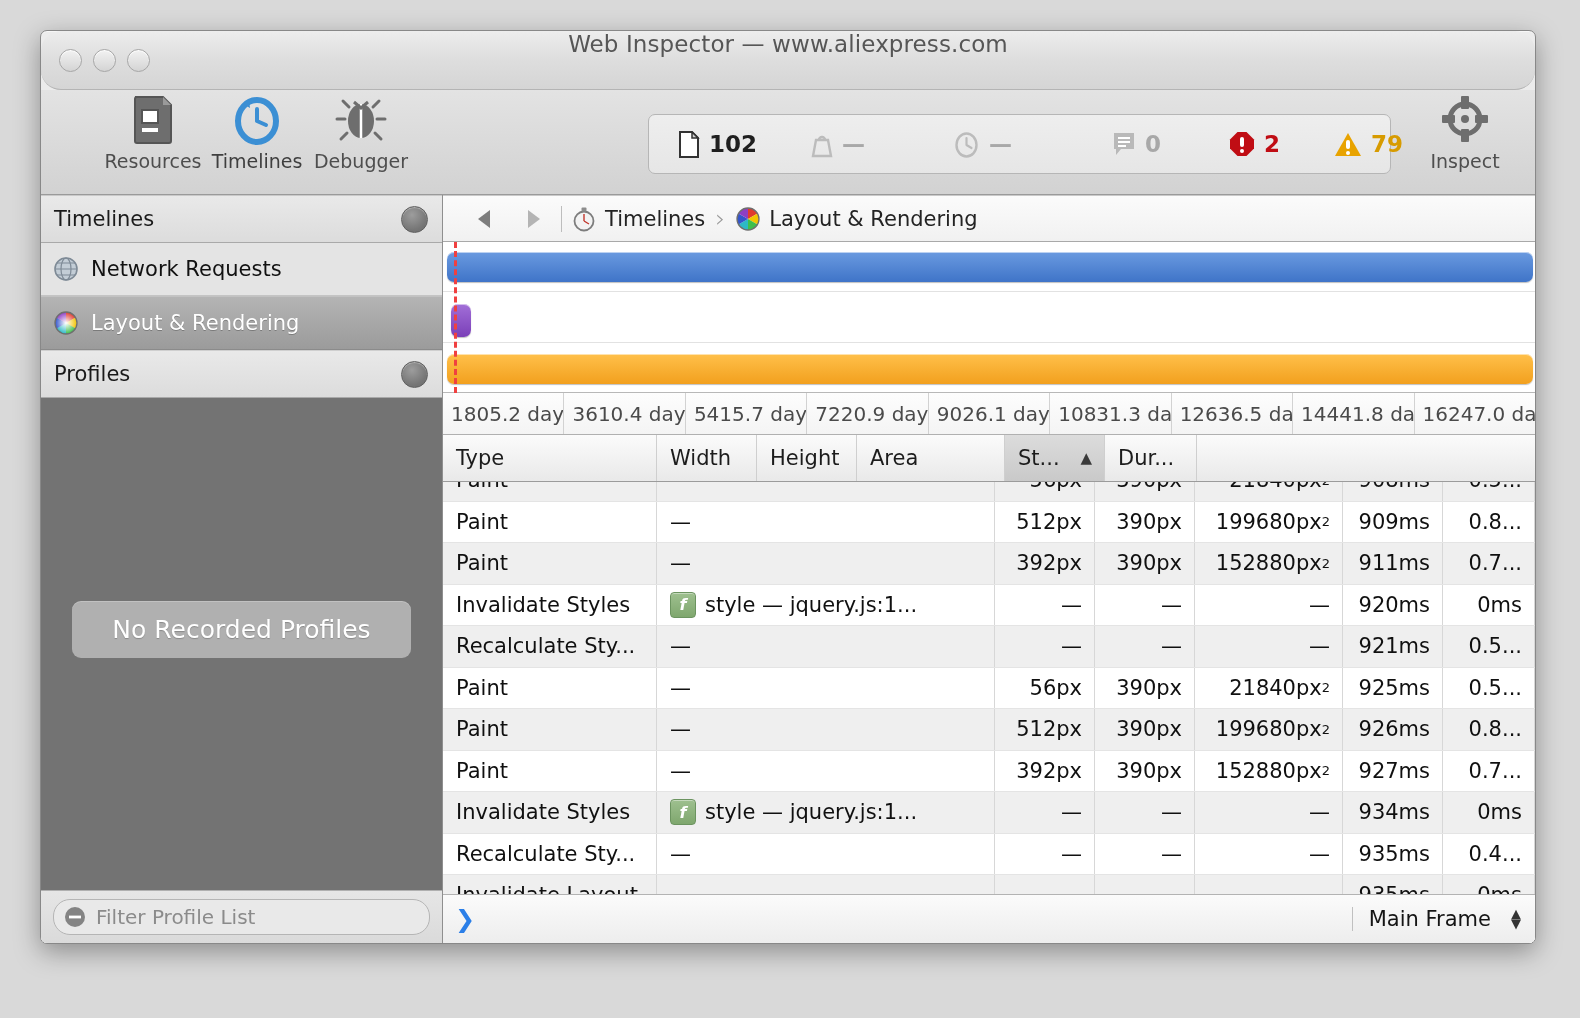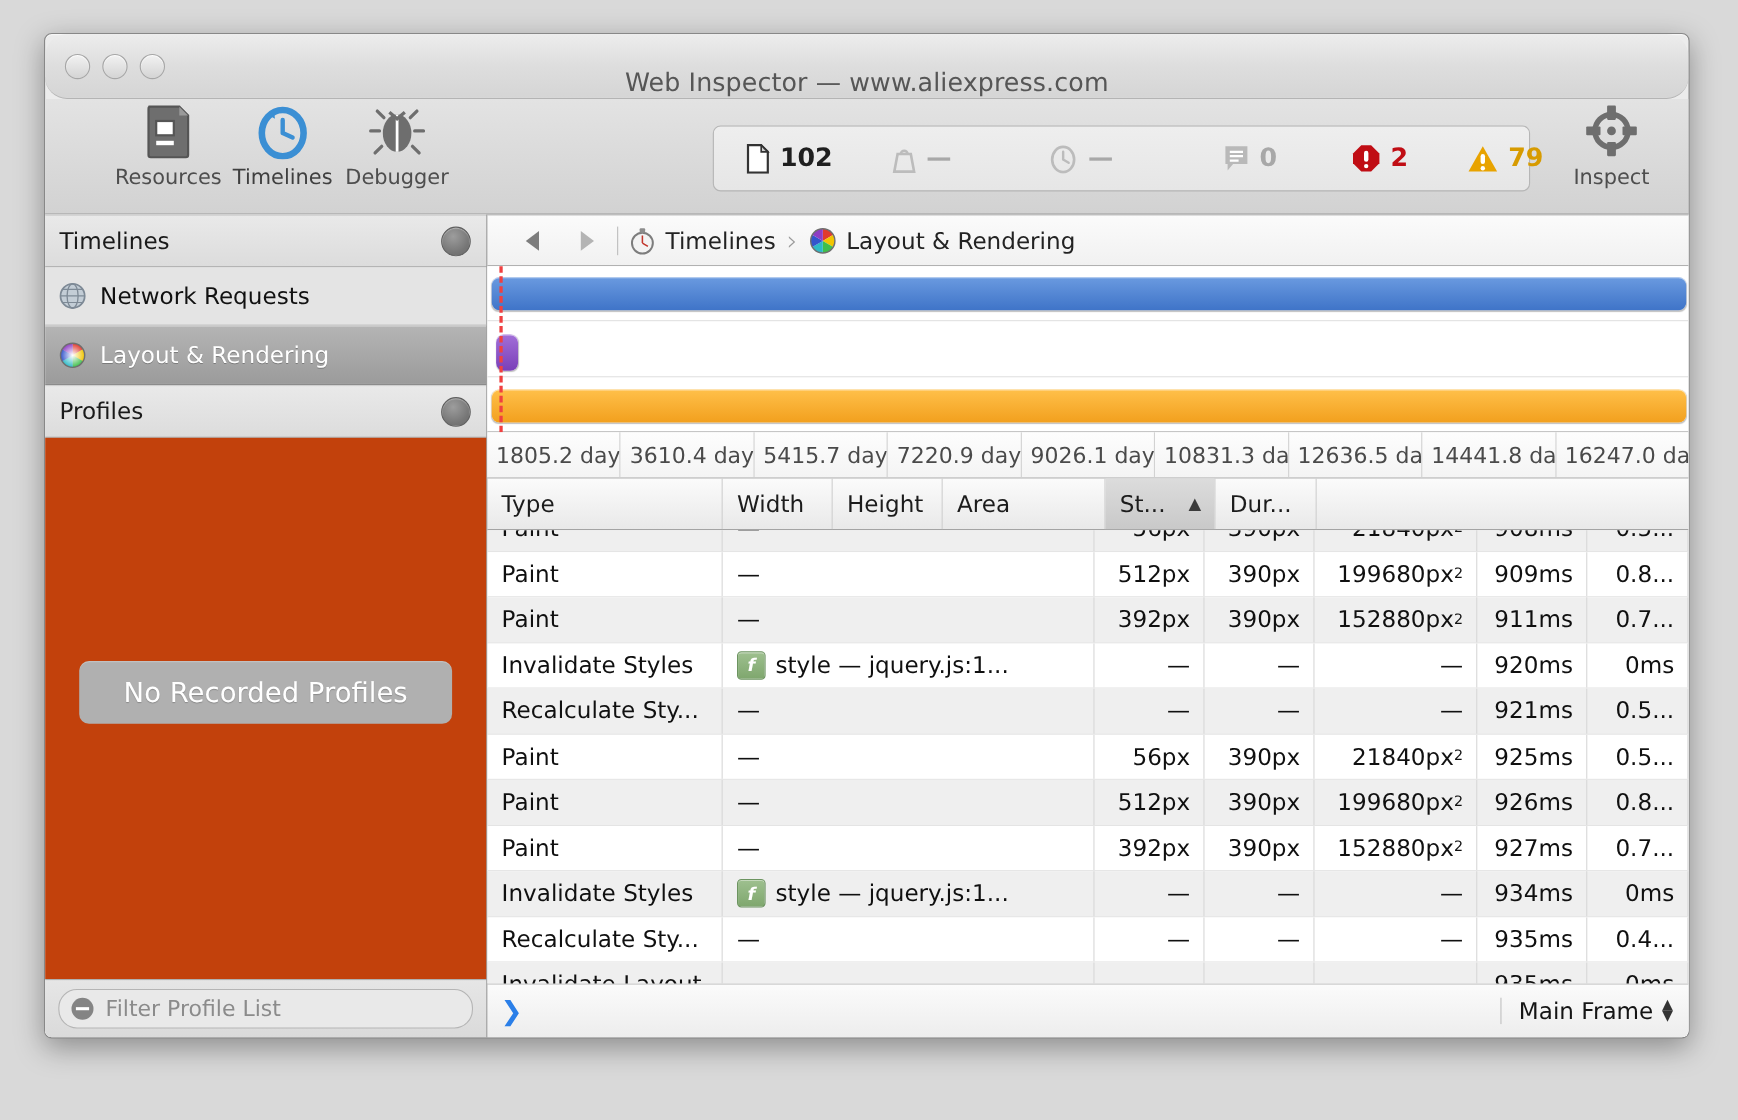--- a/index.html
+++ b/index.html
@@ -31,21 +31,21 @@
   }
 
   
   #titlebar {
     position: relative;
     height: 58px;
     flex: 0 0 58px;
     background: linear-gradient(to bottom, #ededed 0%, #dedede 48%, #d5d5d5 100%);
     border-bottom: 1px solid #b4b4b4;
     display: flex;
-    align-items: flex-end;
+    align-items: flex-start;
     justify-content: center;
     border-radius: 20px;
   }
   #traffic {
     position: absolute; left: 18px; top: 18px;
     display: flex; gap: 11px;
   }
   .tl-btn {
     width: 21px; height: 21px; border-radius: 50%;
     background: linear-gradient(to bottom, #f2f2f2, #d4d4d4);
@@ -159,21 +159,21 @@
     background: linear-gradient(to bottom,#b4b4b4,#9b9b9b);
     color: #fff;
     border-bottom: 1px solid #8b8b8b;
     border-top: 1px solid #c2c2c2;
     text-shadow: 0 1px 0 rgba(0,0,0,0.25);
   }
   .side-icon { width: 28px; height: 28px; flex: 0 0 28px; display:flex; align-items:center; justify-content:center;}
 
   #profiles-body {
     flex: 1 1 auto;
-    background: #c2410c;
+    background: #737373;
     display: flex;
     align-items: center;
     justify-content: center;
     text-align: center;
   }
   #no-profiles {
     background: #b0b0b0;
     color: #fff;
     font-size: 25px;
     border-radius: 9px;
@@ -336,21 +336,21 @@
   #grid-footer {
     height: 48px; flex: 0 0 48px;
     background: linear-gradient(to bottom,#fbfbfb,#ededed);
     border-top: 1px solid #b3b3b3;
     display: flex; align-items: center;
     padding: 0 14px 0 12px;
     justify-content: space-between;
   }
   #footer-chevron { color: #2b7fe8; font-size: 24px; font-weight: bold; }
   #frame-select {
-    display: flex; align-items: center; gap: 8px;
+    display: flex; align-items: center; gap: 20px;
     font-size: 21px; color: #151515;
     border-left: 1px solid #c0c0c0;
     padding-left: 16px;
   }
   .stepper { display:flex; flex-direction:column; gap:2px; line-height:0.6; font-size: 13px; color:#333;}
 </style>
 </head>
 <body>
 
 <div id="stage">

